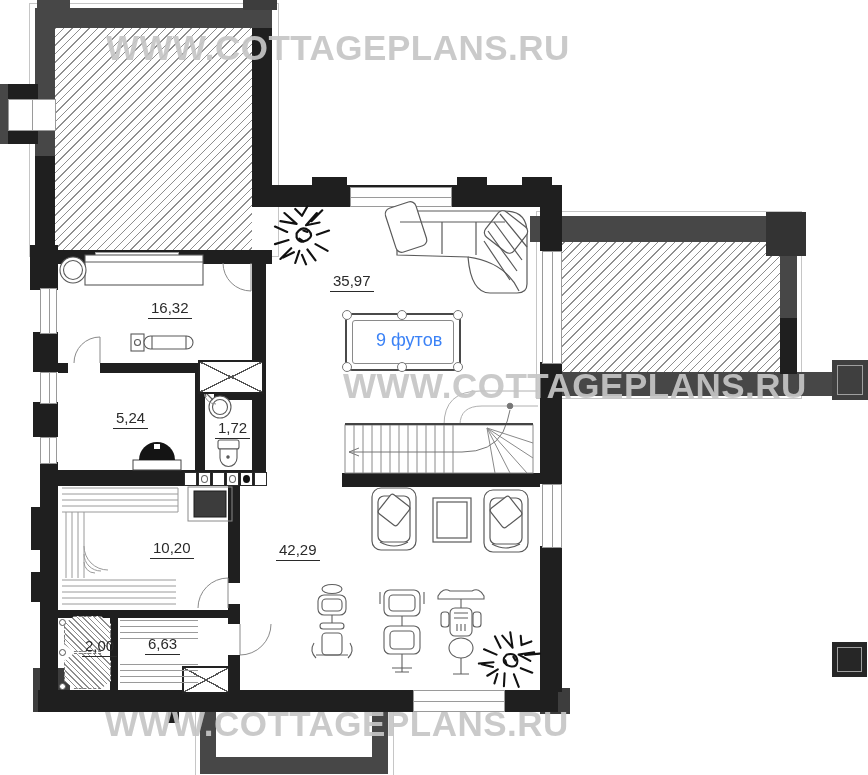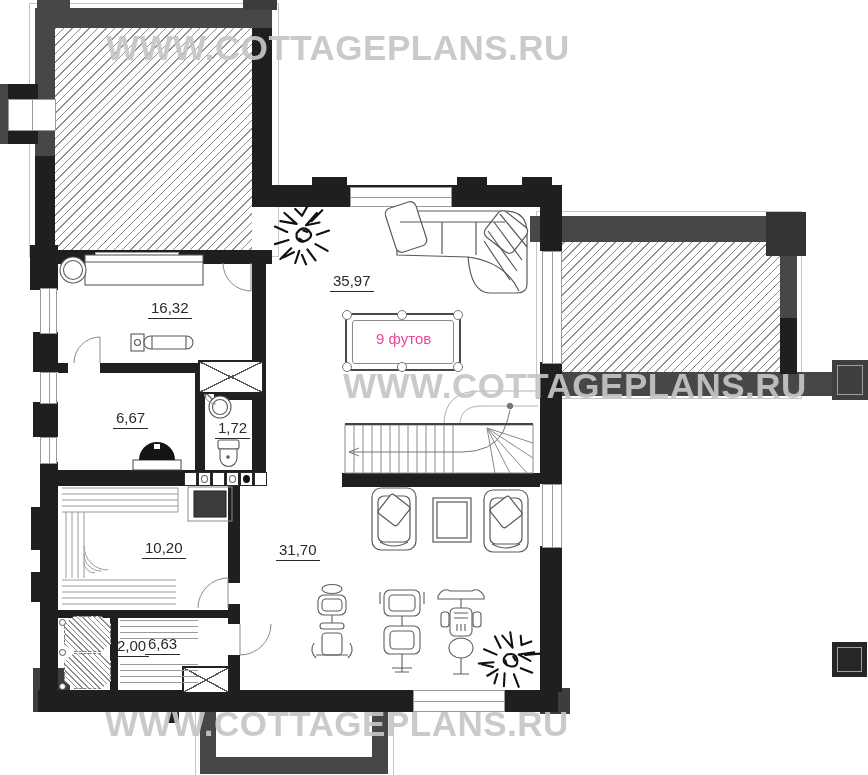--- a/index.html
+++ b/index.html
@@ -28,21 +28,21 @@
   .dot{position:absolute;width:5px;height:5px;border:1px solid #555;border-radius:50%;background:#fff;z-index:22;}
   .appl-row{position:absolute;display:flex;gap:1px;z-index:21;}
   .appl{width:11px;height:12px;border:1px solid #2a2a2a;background:#fff;position:relative;}
   .appl.circle::after{content:"";position:absolute;inset:2px;border:1px solid #666;border-radius:50%;}
   .appl.filled::after{content:"";position:absolute;inset:2px;background:#111;border-radius:50%;}
   .billiard{position:absolute;border:2px solid #4a4a4a;border-radius:7px;background:#fff;z-index:21;}
   .billiard::after{content:"";position:absolute;inset:5px;border:1px solid #8a8a8a;border-radius:3px;}
   .pocket{position:absolute;width:8px;height:8px;border:1px solid #777;border-radius:50%;background:#fff;z-index:22;}
   .label{position:absolute;font-size:15px;color:#2a2a2a;border-bottom:1px solid #2a2a2a;
     padding:0 3px 2px;white-space:nowrap;z-index:30;}
-  .plainlabel{position:absolute;font-size:15px;color:#ec4899;white-space:nowrap;z-index:30;}
+  .plainlabel{position:absolute;font-size:18px;color:#3b82f6;white-space:nowrap;z-index:30;}
   .watermark{position:absolute;font-weight:bold;font-size:35px;letter-spacing:0.5px;
     color:rgba(198,198,198,0.92);white-space:nowrap;z-index:50;}
   svg.overlay{position:absolute;left:0;top:0;z-index:20;pointer-events:none;}
 </style>
 </head>
 <body>
 
 <div id="plan">
 
   <div class="eave" style="left:29px;top:3px;width:248px;height:252px;"></div>
@@ -278,24 +278,24 @@
       <path d="M 100,337 A 26,26 0 0 0 74,363 M 100,363 V 337"></path>
       <path d="M 251,291 A 28,28 0 0 1 223,263 M 251,263 V 291"></path>
       <path d="M 228,578 A 30,30 0 0 0 198,608 M 228,608 V 578"></path>
       <path d="M 240,655 A 31,31 0 0 0 271,624 M 240,624 V 655"></path>
       <path d="M 204,392 A 12,12 0 0 0 216,404"></path>
     </g>
   </svg>
 
   <div class="label" style="left:330px;top:272px;">35,97</div>
   <div class="label" style="left:148px;top:299px;">16,32</div>
-  <div class="label" style="left:113px;top:409px;">6,67</div>
+  <div class="label" style="left:113px;top:409px;">5,24</div>
   <div class="label" style="left:215px;top:419px;">1,72</div>
-  <div class="label" style="left:142px;top:539px;">10,20</div>
-  <div class="label" style="left:276px;top:541px;">31,70</div>
-  <div class="label" style="left:82px;top:637px;margin-left:32px;">2,00</div>
+  <div class="label" style="left:150px;top:539px;">10,20</div>
+  <div class="label" style="left:276px;top:541px;">42,29</div>
+  <div class="label" style="left:82px;top:637px;">2,00</div>
   <div class="label" style="left:145px;top:635px;">6,63</div>
 
   <div class="watermark" style="left:106px;top:28px;">WWW.COTTAGEPLANS.RU</div>
   <div class="watermark" style="left:343px;top:366px;">WWW.COTTAGEPLANS.RU</div>
   <div class="watermark" style="left:105px;top:704px;">WWW.COTTAGEPLANS.RU</div>
 
 </div>
 
 </body></html>

